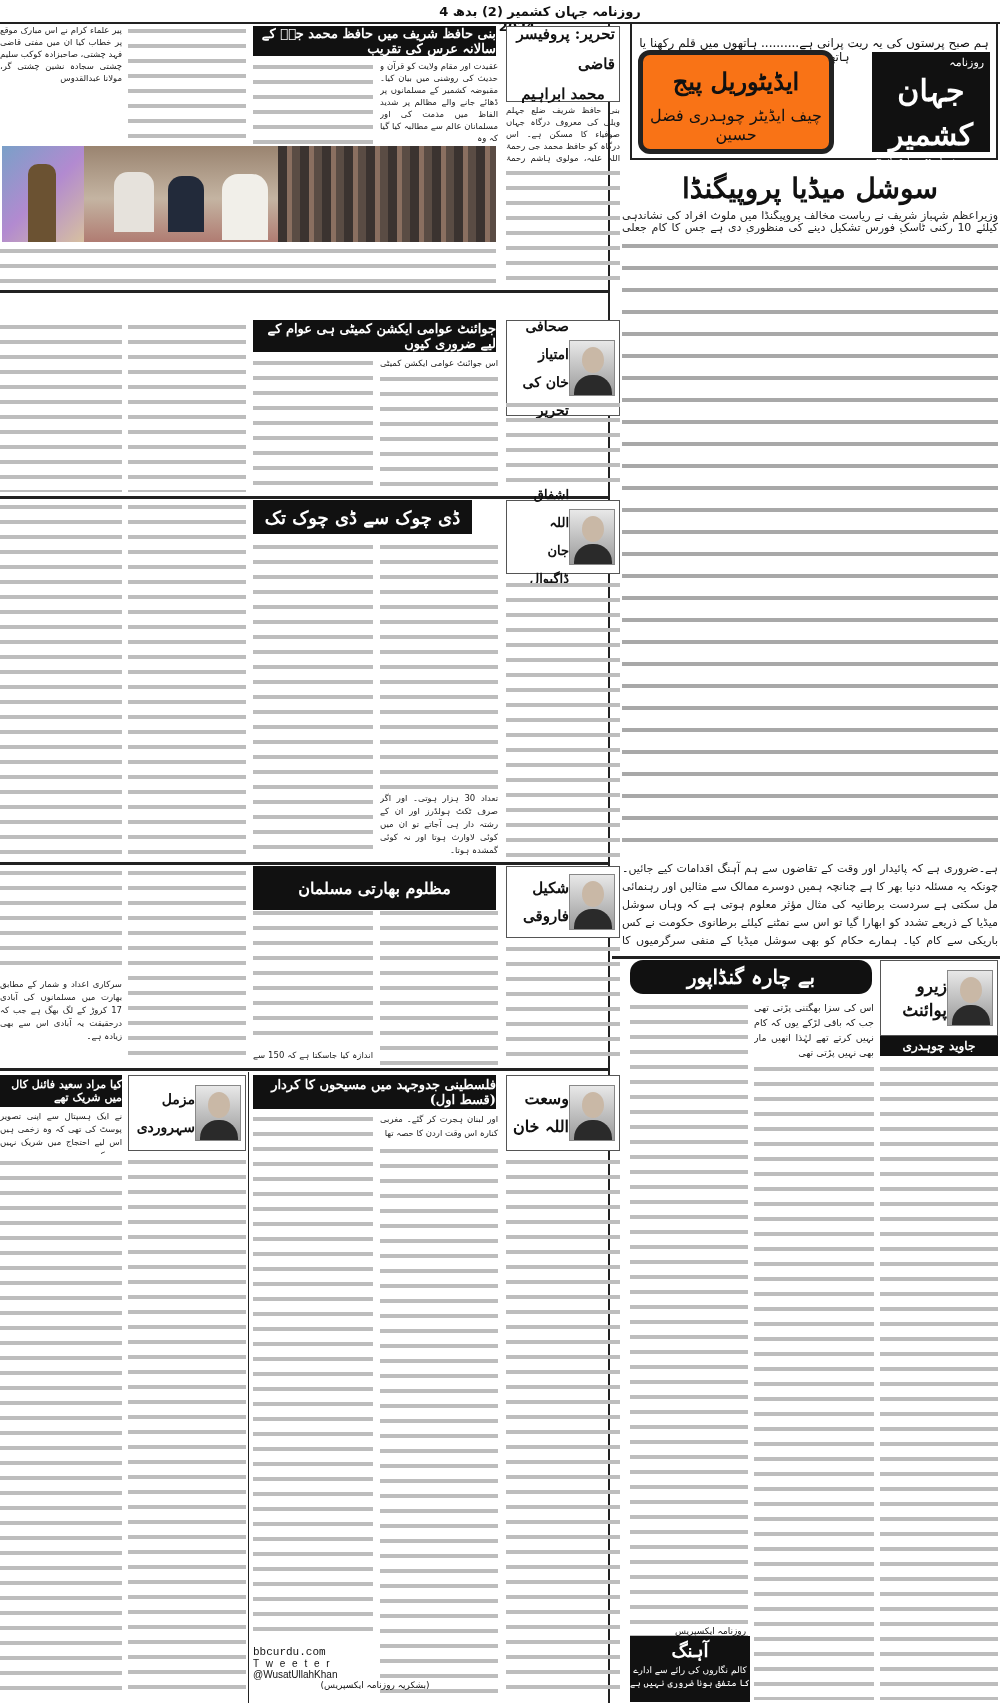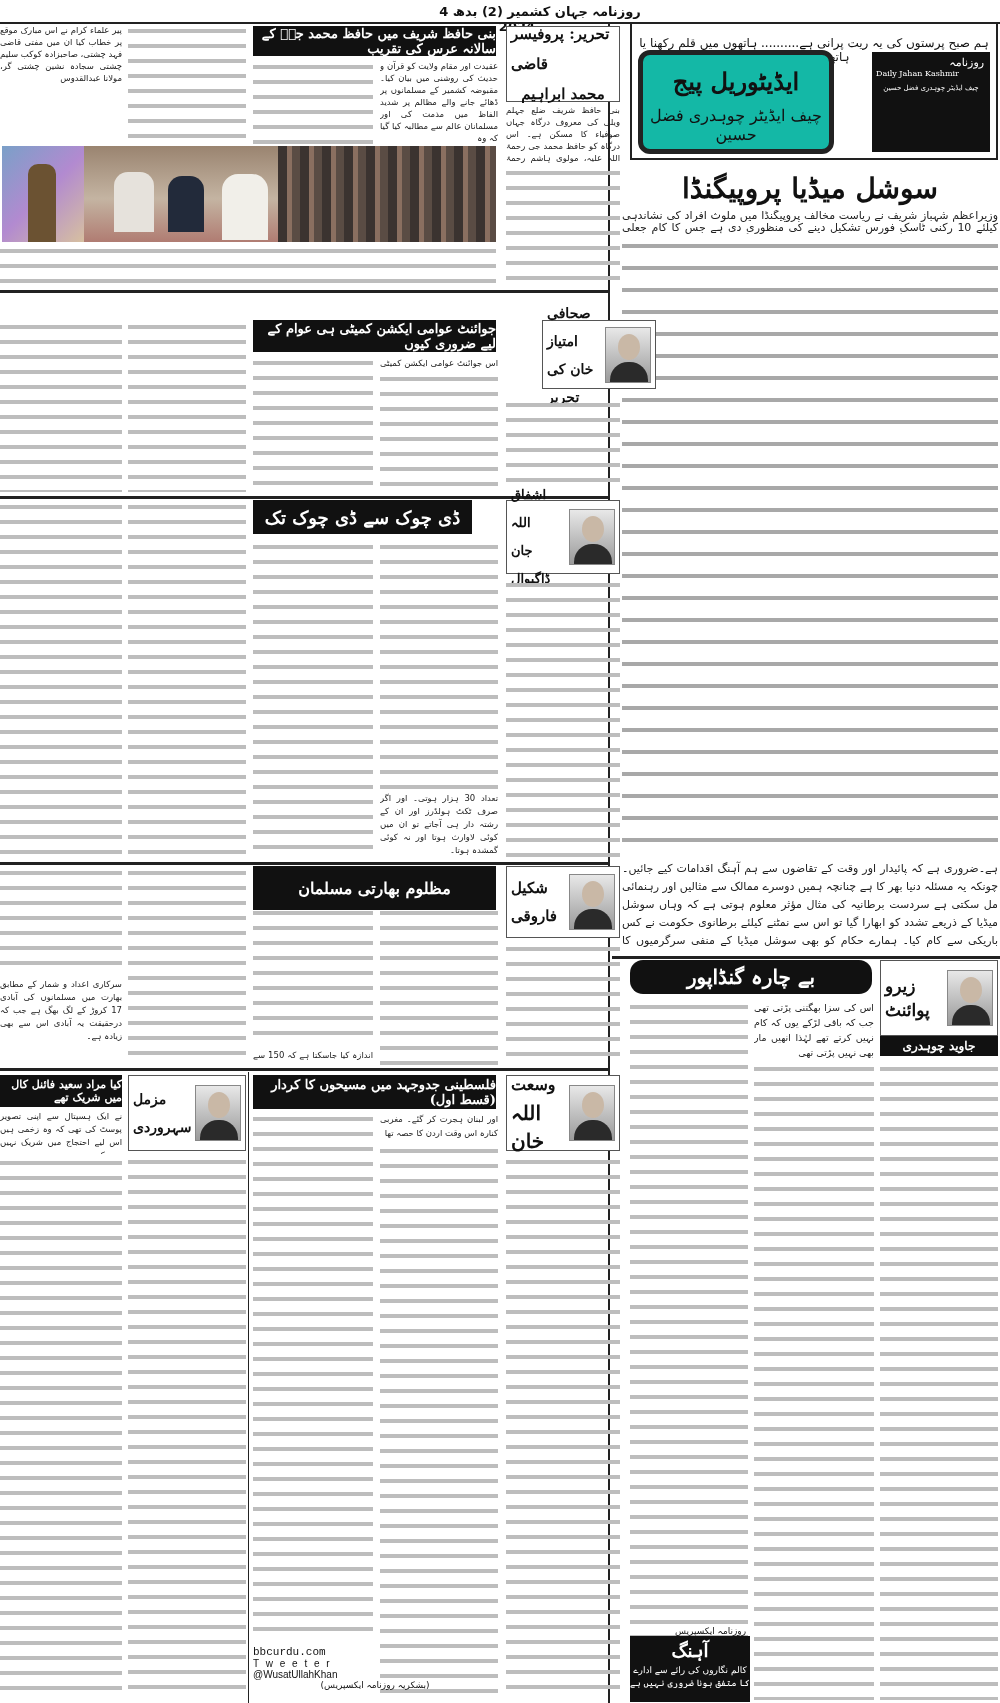--- a/index.html
+++ b/index.html
@@ -6,43 +6,44 @@
   body { width: 1000px; height: 1703px; background: #fff; font-family: "DejaVu Sans", sans-serif; color: #111; position: relative; overflow: hidden; }
   .abs { position: absolute; }
   .folio { left: 420px; top: 4px; width: 240px; text-align: center; font-size: 13px; font-weight: bold; direction: rtl; }
   .rule-top { left: 0; top: 22px; width: 1000px; height: 2px; background: #222; }
   .vrule { width: 2px; background: #222; }
   .hrule { height: 3px; background: #222; }
   .bodytext { direction: rtl; text-align: justify; font-size: 9.5px; line-height: 15px; color: #222; overflow: hidden; font-family: "DejaVu Sans", sans-serif; }
   .col-fill { background-image: repeating-linear-gradient(to bottom, transparent 0 5px, #bdbdbd 5px 9px, transparent 9px 15px); }
   .banner { background: #111; color: #fff; display: flex; align-items: center; justify-content: center; font-weight: bold; direction: rtl; font-family: "DejaVu Serif", serif; }
   .bylinebox { border: 1px solid #555; background: #fff; display: flex; direction: rtl; align-items: center; justify-content: space-between; padding: 4px; }
-  .byline-name { font-family: "DejaVu Serif", serif; font-weight: bold; font-size: 17px; text-align: left; line-height: 28px; flex: 1; }
+  .byline-name { font-family: "DejaVu Serif", serif; font-weight: bold; font-size: 17px; text-align: right; line-height: 28px; flex: 1; }
   .portrait { width: 46px; height: 56px; border: 1px solid #888; background: linear-gradient(#e8e8e8, #9a9a9a); position: relative; overflow: hidden; }
   .portrait::before { content: ""; position: absolute; left: 12px; top: 6px; width: 22px; height: 26px; border-radius: 50%; background: #c9b8a6; }
   .portrait::after { content: ""; position: absolute; left: 4px; top: 34px; width: 38px; height: 30px; border-radius: 18px 18px 0 0; background: #2a2a2a; }
   .masthead { border: 2px solid #222; }
   .mast-slogan { direction: rtl; text-align: center; font-size: 12px; font-family: "DejaVu Serif", serif; }
   .logo { background: #111; color: #fff; text-align: center; direction: rtl; font-family: "DejaVu Serif", serif; }
-  .edpage { border: 5px solid #222; border-radius: 12px; text-align: center; direction: rtl; font-family: "DejaVu Serif", serif; background: #14b8a6; }
+  .edpage { border: 5px solid #222; border-radius: 12px; text-align: center; direction: rtl; font-family: "DejaVu Serif", serif; background: #f97316; }
   .photo { background: #6d6a66; overflow: hidden; }
   .ann { background: #111; color: #fff; text-align: center; direction: rtl; font-family: "DejaVu Serif", serif; }
 </style>
 </head>
 <body>
 
 <div class="abs folio">روزنامہ جہان کشمیر (2) بدھ 4 دسمبر 2024</div>
 <div class="abs rule-top"></div>
 
 <div class="abs vrule" style="left:608px; top:24px; height:1679px;"></div>
 
 <div class="abs masthead" style="left:630px; top:22px; width:368px; height:138px;">
   <div class="mast-slogan" style="padding-top:12px;">ہم صبح پرستوں کی یہ ریت پرانی ہے.......... ہاتھوں میں قلم رکھنا یا ہاتھ قلم رکھنا</div>
   <div class="abs logo" style="right:6px; top:28px; width:118px; height:100px;">
     <div style="font-size:11px; text-align:right; padding:4px 6px 0;">روزنامہ</div>
+    <div style="font-size:30px; line-height:44px; font-weight:bold;">جہان کشمیر</div>
     <div style="font-size:8px; direction:ltr; text-align:left; padding-left:4px;">Daily Jahan Kashmir</div>
     <div style="font-size:7px; padding-top:6px;">چیف ایڈیٹر چوہدری فضل حسین</div>
   </div>
   <div class="abs edpage" style="left:6px; top:26px; width:196px; height:104px;">
     <div style="font-size:24px; font-weight:bold; padding-top:12px;">ایڈیٹوریل پیج</div>
     <div style="font-size:16px; padding-top:10px;">چیف ایڈیٹر چوہدری فضل حسین</div>
   </div>
 </div>
 
 <div class="abs" style="left:620px; top:172px; width:380px; text-align:center; direction:rtl; font-family:'DejaVu Serif',serif; font-size:28px; font-weight:bold;">سوشل میڈیا پروپیگنڈا</div>
@@ -92,21 +93,21 @@
     <div class="abs" style="left:30px; top:26px; width:40px; height:60px; background:#e6e2dc; border-radius:14px 14px 0 0;"></div>
     <div class="abs" style="left:84px; top:30px; width:36px; height:56px; background:#222a3a; border-radius:14px 14px 0 0;"></div>
     <div class="abs" style="left:138px; top:28px; width:46px; height:66px; background:#f1efe9; border-radius:16px 16px 0 0;"></div>
   </div>
   <div class="abs" style="left:276px; top:0; width:218px; height:96px; background: repeating-linear-gradient(90deg,#3b3330 0 9px,#8a6f60 9px 14px,#5a4c44 14px 22px);"></div>
 </div>
 <div class="abs bodytext col-fill" style="left:0; top:244px; width:496px; height:44px;"></div>
 <div class="abs hrule" style="left:0; top:290px; width:608px;"></div>
 
 <div class="abs banner" style="left:253px; top:320px; width:243px; height:32px; font-size:13px;">جوائنٹ عوامی ایکشن کمیٹی ہی عوام کے لیے ضروری کیوں</div>
-<div class="abs bylinebox" style="left:506px; top:320px; width:114px; height:69px;margin-left:36px;">
+<div class="abs bylinebox" style="left:506px; top:320px; width:114px; height:96px;">
   <div class="portrait"></div>
   <div style="flex:1;">
     <div class="byline-name" style="font-size:14px;">صحافی امتیاز</div>
     <div class="byline-name" style="font-size:14px;">خان کی تحریر</div>
   </div>
 </div>
 <div class="abs bodytext" style="left:380px; top:356px; width:118px; height:16px; font-size:8.5px;">اس جوائنٹ عوامی ایکشن کمیٹی کو بنانے والی</div>
 <div class="abs bodytext col-fill" style="left:506px; top:398px; width:114px; height:94px;"></div>
 <div class="abs bodytext col-fill" style="left:380px; top:372px; width:118px; height:120px;"></div>
 <div class="abs bodytext col-fill" style="left:253px; top:356px; width:120px; height:136px;"></div>
@@ -145,21 +146,21 @@
 <div class="abs bodytext col-fill" style="left:128px; top:866px; width:118px; height:200px;"></div>
 <div class="abs bodytext col-fill" style="left:0; top:866px; width:122px; height:110px;"></div>
 <div class="abs bodytext" style="left:0; top:978px; width:122px; height:88px; font-size:8.5px; line-height:13px;">سرکاری اعداد و شمار کے مطابق بھارت میں مسلمانوں کی آبادی 17 کروڑ کے لگ بھگ ہے جب کہ درحقیقت یہ آبادی اس سے بھی زیادہ ہے۔</div>
 <div class="abs hrule" style="left:0; top:1068px; width:608px;"></div>
 
 <div class="abs banner" style="left:253px; top:1075px; width:243px; height:34px; font-size:13px;">فلسطینی جدوجہد میں مسیحوں کا کردار (قسط اول)</div>
 <div class="abs bylinebox" style="left:506px; top:1075px; width:114px; height:76px;">
   <div class="portrait"></div>
   <div style="flex:1;">
     <div class="byline-name" style="font-size:16px;">وسعت</div>
-    <div class="byline-name" style="font-size:20px;">اللہ خان</div>
+    <div class="byline-name" style="font-size:16px;">اللہ خان</div>
   </div>
 </div>
 <div class="abs bodytext" style="left:380px; top:1112px; width:118px; height:30px; font-size:8.5px; line-height:14px;">اور لبنان ہجرت کر گئے۔ مغربی کنارہ اس وقت اردن کا حصہ تھا</div>
 <div class="abs bodytext col-fill" style="left:506px; top:1155px; width:114px; height:545px;"></div>
 <div class="abs bodytext col-fill" style="left:380px; top:1144px; width:118px; height:556px;"></div>
 <div class="abs bodytext col-fill" style="left:253px; top:1112px; width:120px; height:530px;"></div>
 <div class="abs" style="left:253px; top:1646px; width:244px; font-size:10px; direction:ltr; text-align:left;">
   <div style="font-family:Liberation Mono, monospace; font-size:11px;">bbcurdu.com</div>
   <div style="letter-spacing:2px; font-family:'Liberation Sans',sans-serif;">T w e e t e r</div>
   <div style="font-family:'Liberation Sans',sans-serif;">@WusatUllahKhan</div>

